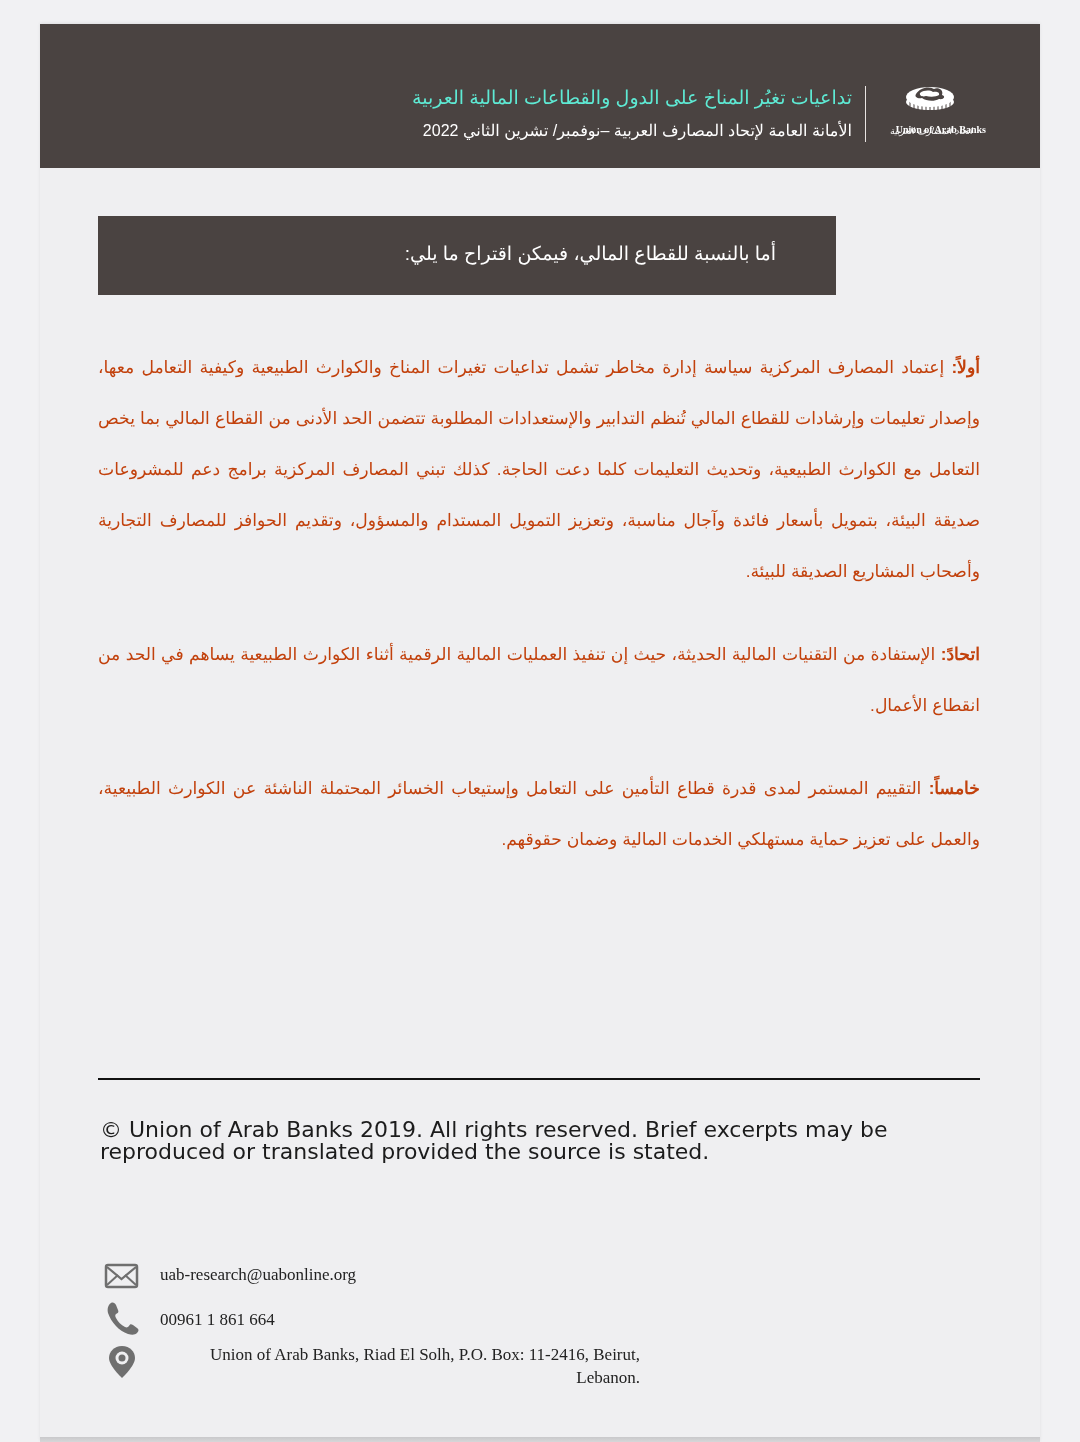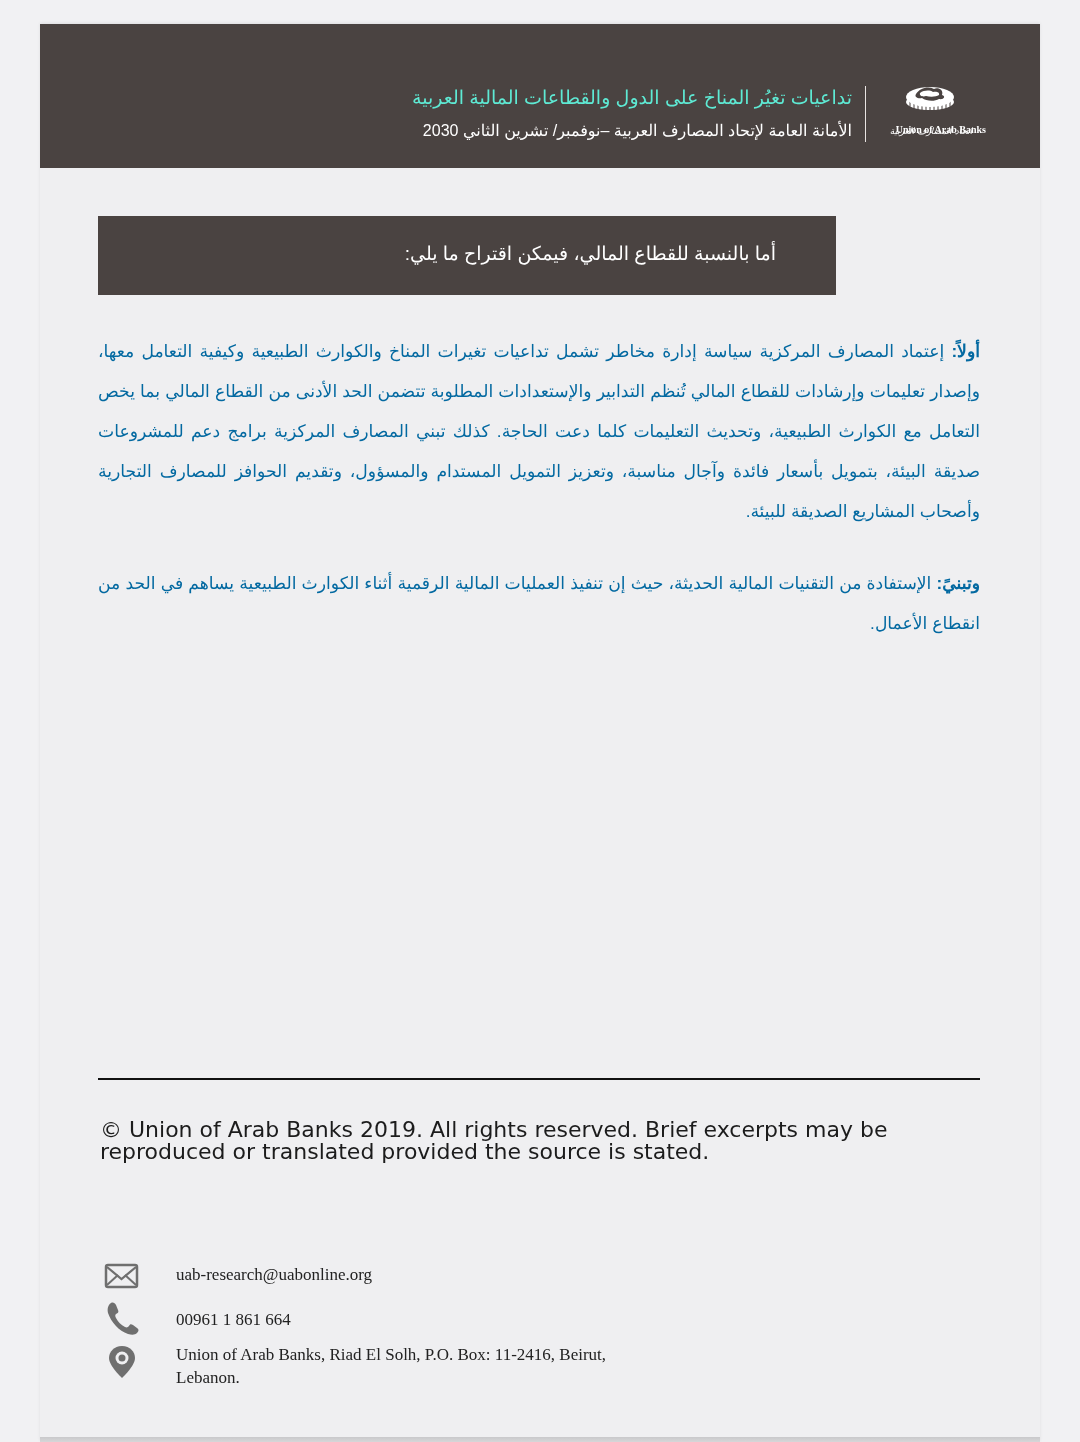--- a/index.html
+++ b/index.html
@@ -54,51 +54,51 @@
   }
   .banner {
     position: absolute; left: 58px; top: 192px; width: 738px; height: 79px;
     background: #4a4341;
   }
   .banner-text {
     position: absolute; right: 60px; top: 26px;
     direction: rtl; font-size: 19px; color: #ffffff; white-space: nowrap;
   }
   .body-text {
-    position: absolute; left: 58px; top: 307px; width: 882px;
+    position: absolute; left: 58px; top: 318px; width: 882px;
     direction: rtl; text-align: justify; text-align-last: right;
-    font-size: 17.2px; line-height: 40px; color: #0369a1;
+    font-size: 17.2px; line-height: 51px; color: #c2410c;
   }
   .body-text p { margin: 0 0 32px 0; }
   .body-text b { font-weight: bold; }
   .rule {
     position: absolute; left: 58px; top: 1054px; width: 882px; height: 2px;
     background: #111;
   }
   .copyright, .disclaimer {
     position: absolute; left: 60px; width: 840px;
     font-family: "DejaVu Sans", sans-serif; font-size: 22px; line-height: 22px; color: #1c1c1c;
   }
   .copyright { top: 1095px; }
   .disclaimer { top: 1161px; }
   .contact-row { position: absolute; left: 64px; width: 560px; }
   .contact-icon { position: absolute; left: 0; width: 36px; height: 36px; }
   .contact-text {
-    position: absolute; left: 72px;
-    font-family: "Liberation Serif", serif; font-size: 17px; line-height: 23px; color: #222;
+    position: absolute; left: 56px;
+    font-family: "Liberation Serif", serif; font-size: 17px; line-height: 23px; color: #222; text-align: right;
   }
 </style>
 </head>
 <body>
 
 <div class="page">
 
   <div class="header">
     <div class="header-title">تداعيات تغيُر المناخ على الدول والقطاعات المالية العربية</div>
-    <div class="header-subtitle">الأمانة العامة لإتحاد المصارف العربية –نوفمبر/ تشرين الثاني 2030</div>
+    <div class="header-subtitle">الأمانة العامة لإتحاد المصارف العربية –نوفمبر/ تشرين الثاني 2022</div>
     <div class="header-divider"></div>
     <div class="logo">
       <svg class="logo-emblem" viewBox="0 0 52 30">
         <ellipse cx="26" cy="20" rx="24" ry="8" fill="#ffffff"></ellipse>
         <g stroke="#4a4341" stroke-width="1">
           <line x1="6" y1="19" x2="6" y2="26"></line>
             <line x1="10" y1="20" x2="10" y2="27"></line>
           <line x1="14" y1="21" x2="14" y2="28"></line>
             <line x1="18" y1="21" x2="18" y2="28"></line>
           <line x1="22" y1="22" x2="22" y2="28"></line>
@@ -117,21 +117,22 @@
       <div class="logo-english">Union of Arab Banks</div>
     </div>
   </div>
 
   <div class="banner">
     <div class="banner-text">أما بالنسبة للقطاع المالي، فيمكن اقتراح ما يلي:</div>
   </div>
 
   <div class="body-text">
     <p><b>أولاً:</b><span> إعتماد المصارف المركزية سياسة إدارة مخاطر تشمل تداعيات تغيرات المناخ والكوارث الطبيعية وكيفية التعامل معها، وإصدار تعليمات وإرشادات للقطاع المالي تُنظم التدابير والإستعدادات المطلوبة تتضمن الحد الأدنى من القطاع المالي بما يخص التعامل مع الكوارث الطبيعية، وتحديث التعليمات كلما دعت الحاجة. كذلك تبني المصارف المركزية برامج دعم للمشروعات صديقة البيئة، بتمويل بأسعار فائدة وآجال مناسبة، وتعزيز التمويل المستدام والمسؤول، وتقديم الحوافز للمصارف التجارية وأصحاب المشاريع الصديقة للبيئة.</span></p>
-    <p><b>وتبنيً:</b><span> الإستفادة من التقنيات المالية الحديثة، حيث إن تنفيذ العمليات المالية الرقمية أثناء الكوارث الطبيعية يساهم في الحد من انقطاع الأعمال.</span></p>
+    <p><b>اتحادً:</b><span> الإستفادة من التقنيات المالية الحديثة، حيث إن تنفيذ العمليات المالية الرقمية أثناء الكوارث الطبيعية يساهم في الحد من انقطاع الأعمال.</span></p>
+    <p><b>خامساً:</b><span> التقييم المستمر لمدى قدرة قطاع التأمين على التعامل وإستيعاب الخسائر المحتملة الناشئة عن الكوارث الطبيعية، والعمل على تعزيز حماية مستهلكي الخدمات المالية وضمان حقوقهم.</span></p>
   </div>
 
   <div class="rule"></div>
 
   <div class="copyright">© Union of Arab Banks 2019. All rights reserved. Brief excerpts may be reproduced or translated provided the source is stated.</div>
 
   <div class="contact-row" style="top:1232px;">
     <svg class="contact-icon" style="top:2px;" viewBox="0 0 36 36">
       <rect x="2" y="7" width="31" height="22" rx="2" fill="none" stroke="#6f6f6f" stroke-width="2.5"></rect>
       <polyline points="3,9 17.5,21 32,9" fill="none" stroke="#6f6f6f" stroke-width="2.2"></polyline>

